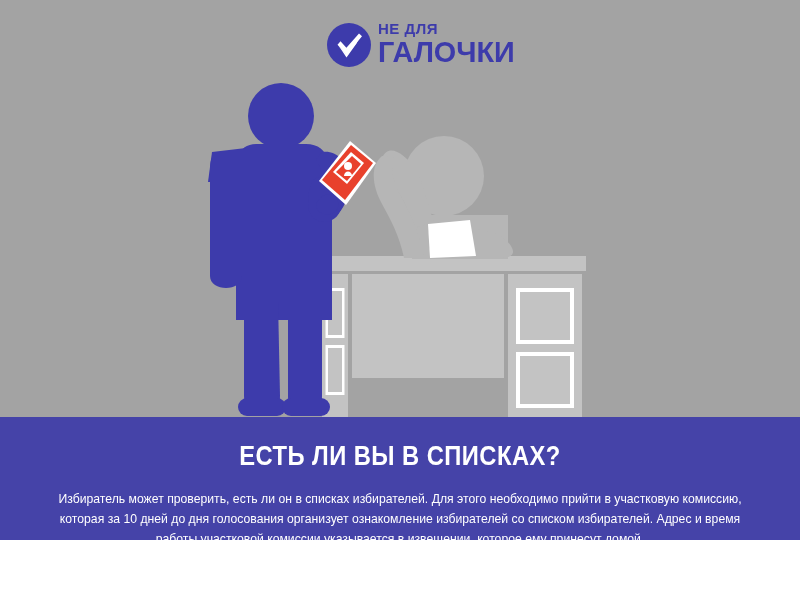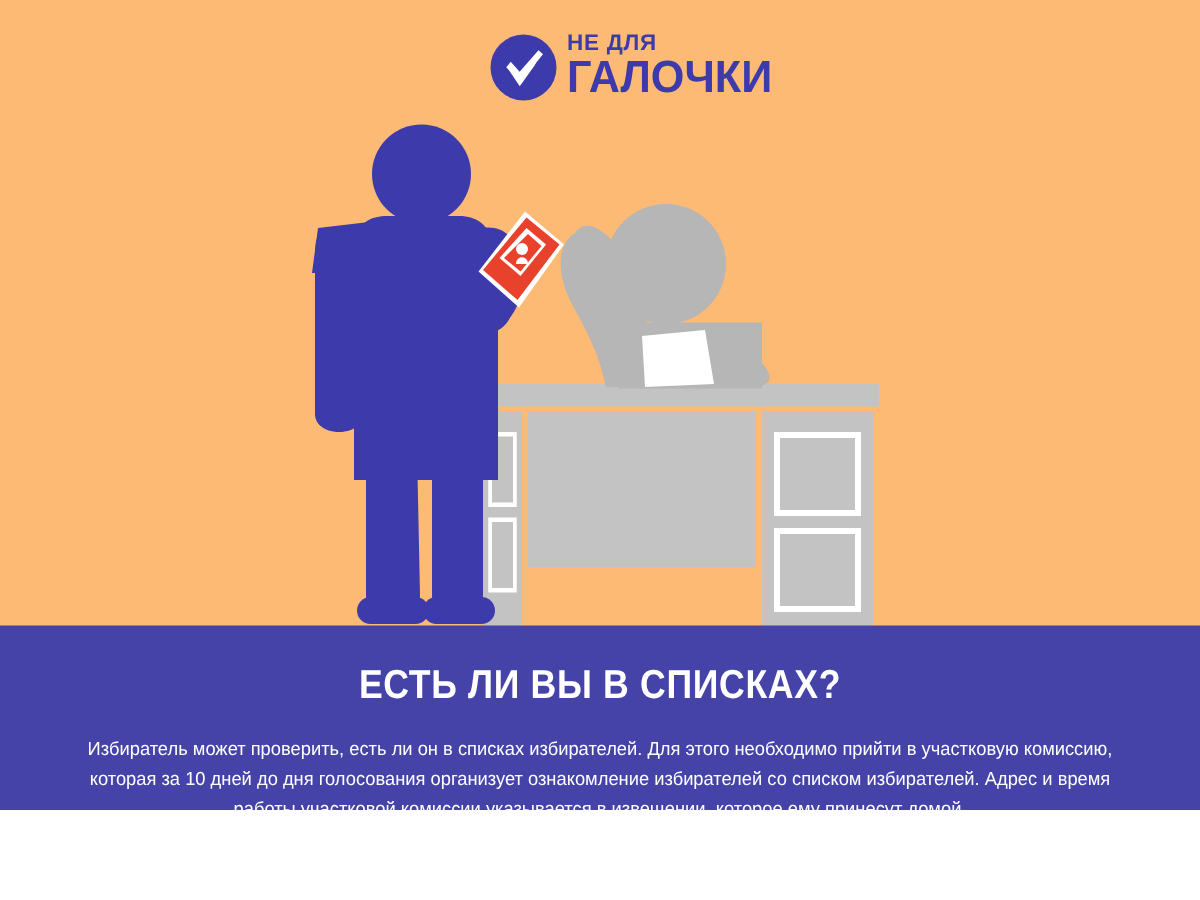--- a/index.html
+++ b/index.html
@@ -10,21 +10,21 @@
   body {
     width: 800px;
     height: 600px;
     overflow: hidden;
     font-family: "Liberation Sans", sans-serif;
   }
   .poster {
     position: relative;
     width: 800px;
     height: 540px;
-    background: #fdba74;
+    background: #a3a3a3;
     overflow: hidden;
   }
 
   
   .logo {
     position: absolute;
     left: 326px;
     top: 18px;
     width: 170px;
     height: 60px;

